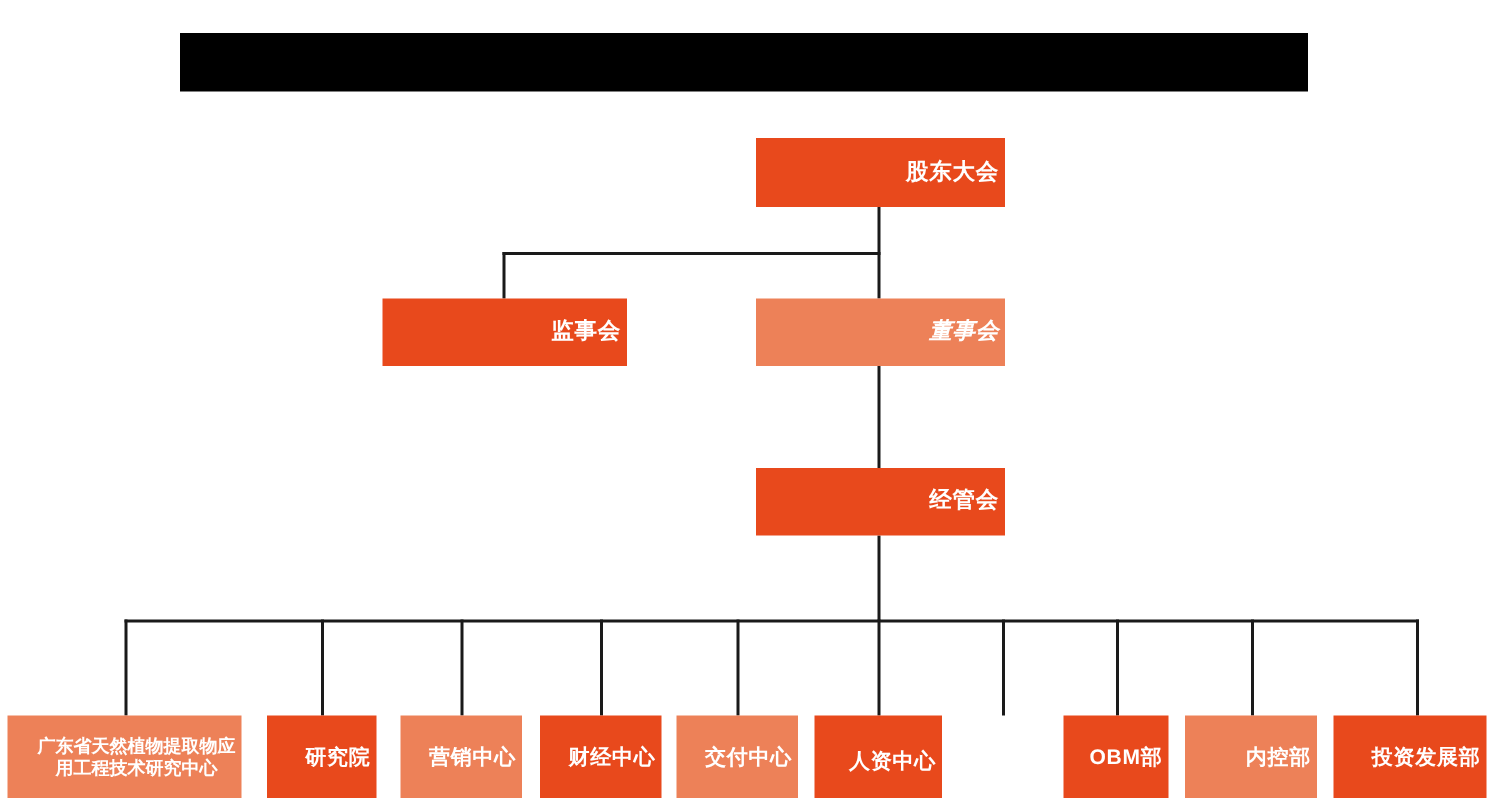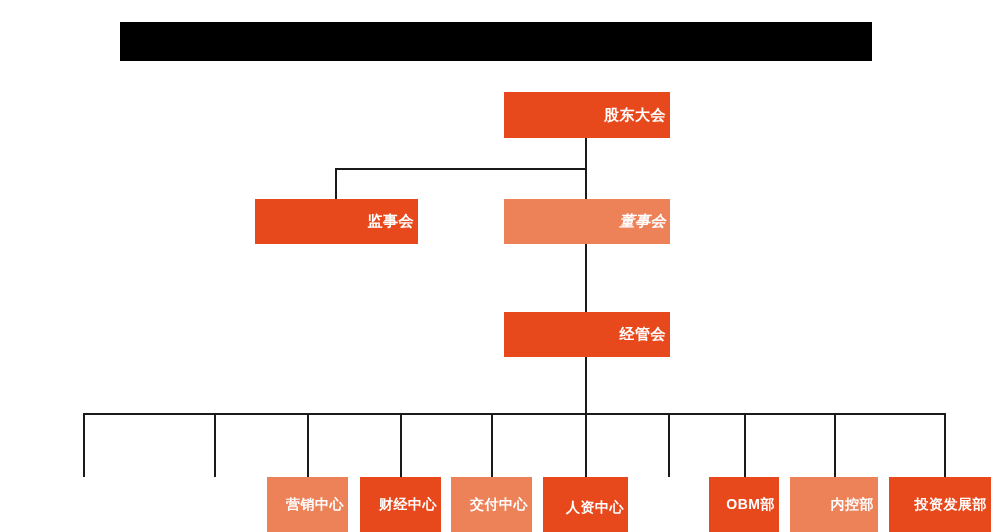--- a/index.html
+++ b/index.html
@@ -98,21 +98,27 @@
   </div>
 
   <div class="node light lvl-top" style="left:504px; top:199px; width:166px; height:45px;font-style:italic;">
     <span class="label">董事会</span>
   </div>
 
   <div class="node dark lvl-top" style="left:504px; top:312px; width:166px; height:45px;">
     <span class="label">经管会</span>
   </div>
 
+  <div class="node light dept two-line" style="left:5px; top:477px; width:156px; height:55px;">
+    <span class="label"><span>广东省天然植物提取物应</span><br><span>用工程技术研究中心</span></span>
+  </div>
 
+  <div class="node dark dept" style="left:178px; top:477px; width:73px; height:55px;">
+    <span class="label">研究院</span>
+  </div>
 
   <div class="node light dept" style="left:267px; top:477px; width:81px; height:55px;">
     <span class="label">营销中心</span>
   </div>
 
   <div class="node dark dept" style="left:360px; top:477px; width:81px; height:55px;">
     <span class="label">财经中心</span>
   </div>
 
   <div class="node light dept" style="left:451px; top:477px; width:81px; height:55px;">

